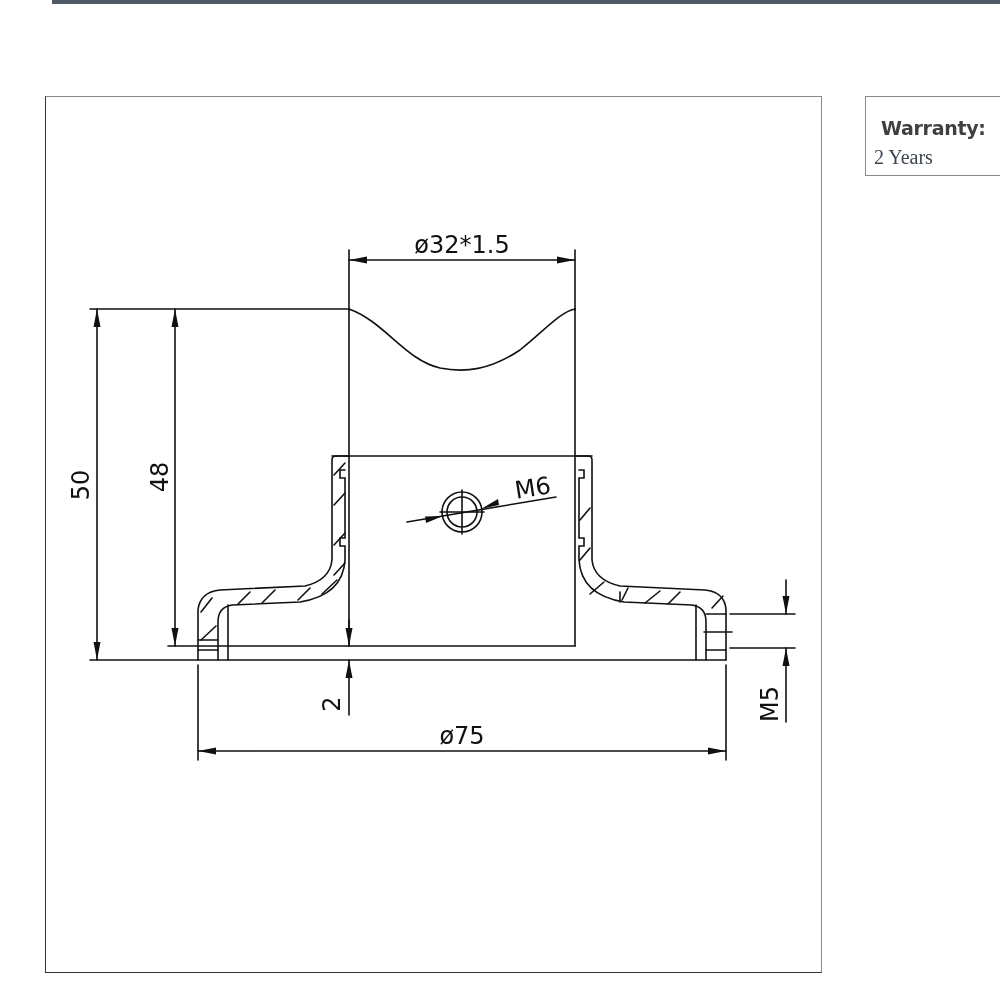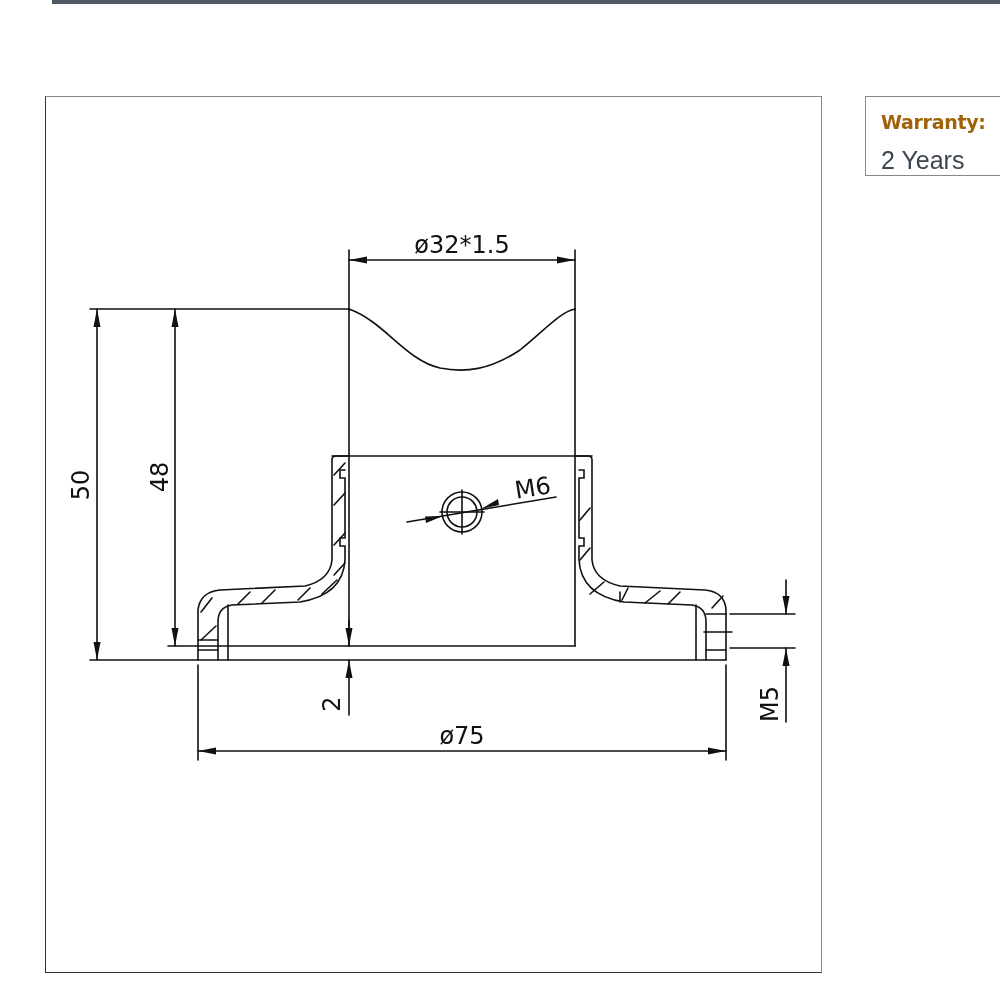--- a/index.html
+++ b/index.html
@@ -17,27 +17,27 @@
       border: 1px solid #555; border-left-color: #333; border-bottom-color: #333;
       border-top-color: #888; border-right-color: #888;
       box-sizing: border-box; background: #fff;
     }
     .drawing-svg { position: absolute; left: 0; top: 0; }
     .warranty-box {
       position: absolute; left: 865px; top: 96px; width: 140px; height: 80px;
       border: 1px solid #888; box-sizing: border-box; background: #fff;
     }
     .warranty-label {
-      position: absolute; left: 15px; top: 14px;
+      position: absolute; left: 15px; top: 20px;
       font-family: "DejaVu Sans", sans-serif; font-size: 19px; font-weight: bold;
-      color: #a16207; letter-spacing: -0.3px;
+      color: #404040; letter-spacing: -0.3px;
     }
     .warranty-value {
-      position: absolute; left: 15px; top: 49px;
-      font-family: Liberation Sans, sans-serif; font-size: 25px;
+      position: absolute; left: 8px; top: 49px;
+      font-family: Liberation Serif, serif; font-size: 20px;
       color: #3c4650;
     }
     .dim-text {
       font-family: "DejaVu Sans", sans-serif; font-size: 24px; fill: #111;
     }
   </style>
 </head>
 <body>
 
 <div class="top-bar"></div>

